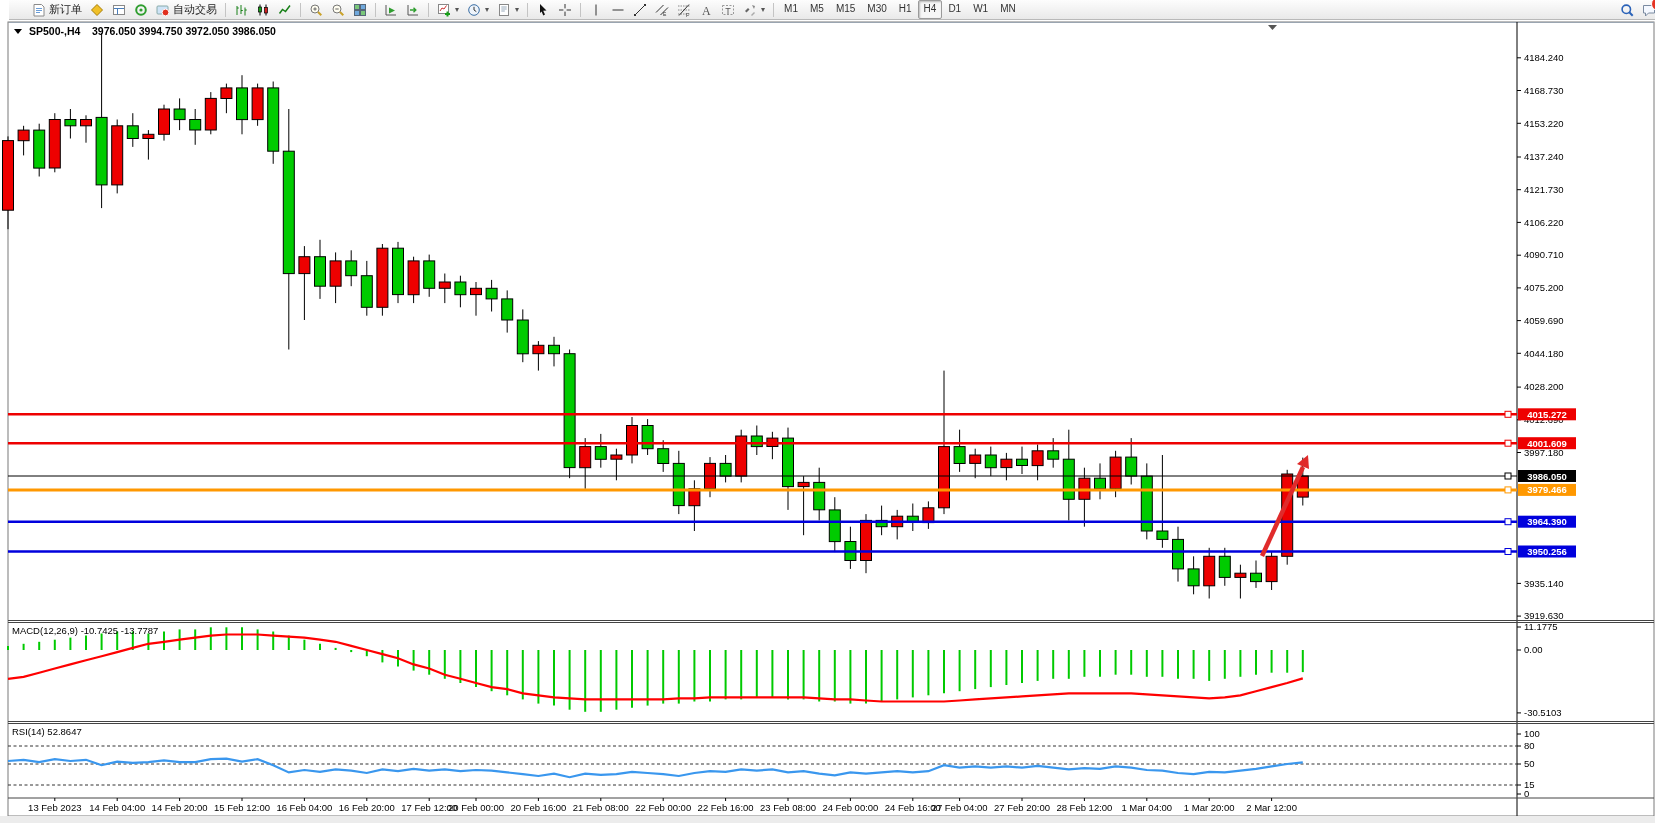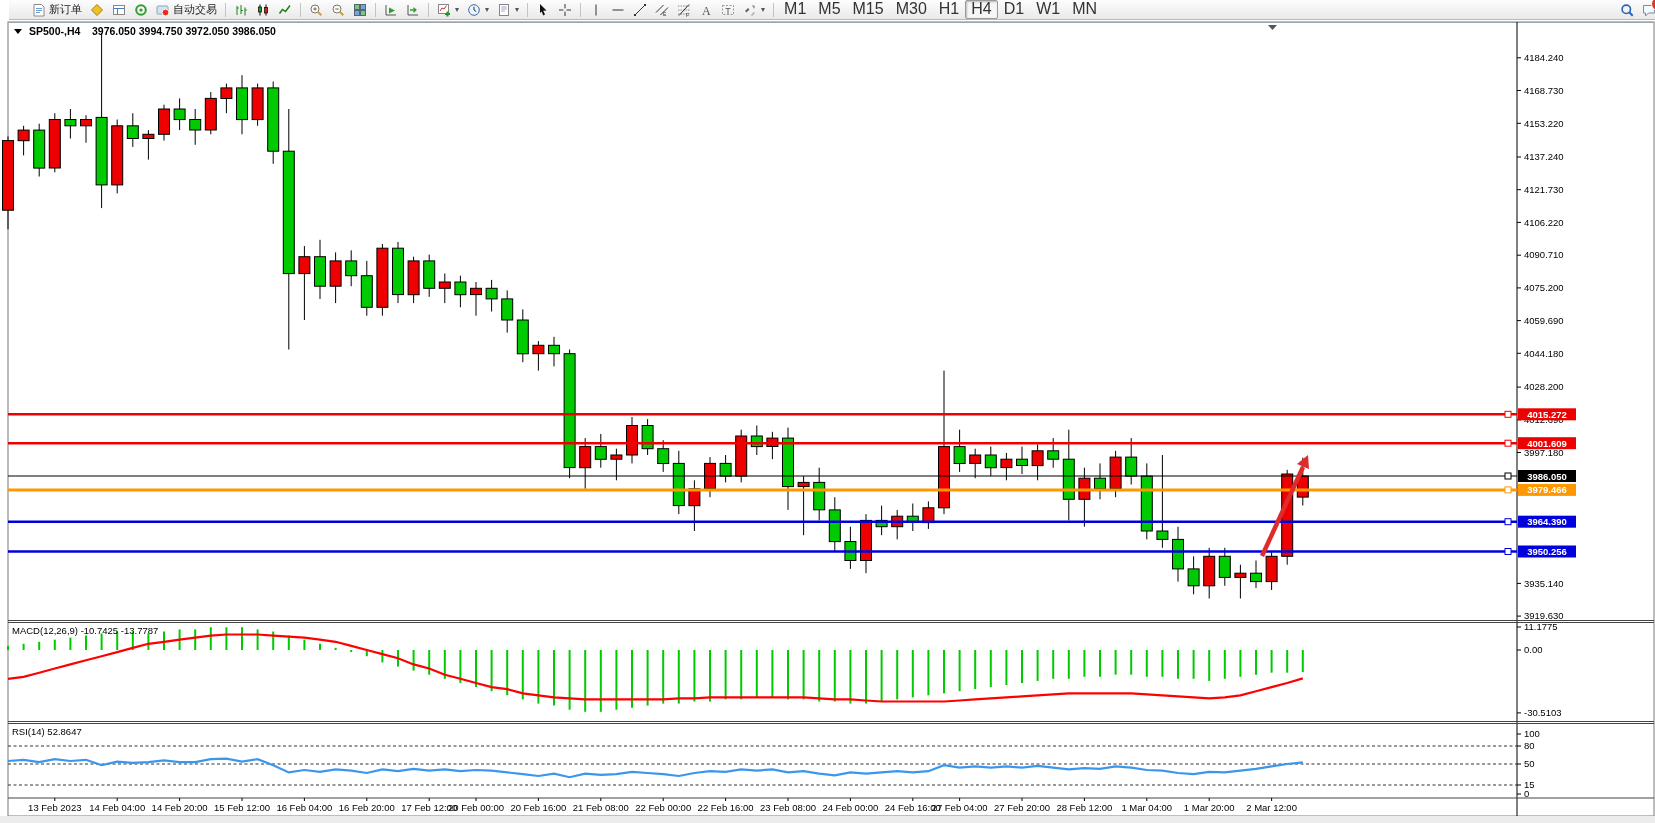--- a/index.html
+++ b/index.html
@@ -5,21 +5,21 @@
   html,body{margin:0;padding:0;background:#fff;width:1655px;height:823px;overflow:hidden;
     font-family:"Liberation Sans",sans-serif;}
   #app{position:relative;width:1655px;height:823px;background:#fff;}
   
   #toolbar{position:absolute;left:9px;top:0;width:1655px;height:20px;
     background:linear-gradient(#fdfdfd,#e9e9e9);border-bottom:1px solid #b9b9b9;
     display:flex;align-items:center;padding-left:19px;box-sizing:border-box;user-select:none;}
   .tbtn{display:flex;align-items:center;gap:3px;height:17px;padding:0 3px;border:1px solid transparent;
     border-radius:2px;font-size:11px;color:#222;white-space:nowrap;cursor:default;}
   .tbtn svg{display:block}
-  .tf{font-size:16px;color:#333;padding:1px 5px;height:15px;line-height:14px;border:1px solid transparent;border-radius:2px;}
+  .tf{font-size:10px;color:#333;padding:1px 5px;height:15px;line-height:14px;border:1px solid transparent;border-radius:2px;}
   .tf.active{background:#f6f6f6;border:1px solid #9a9a9a;box-shadow:inset 1px 1px 2px rgba(0,0,0,.25);}
   .sep{width:1px;height:14px;background:#c4c4c4;margin:0 4px;}
   .dd{font-size:8px;color:#555;margin-left:1px;}
   #tb-right{margin-left:auto;display:flex;align-items:center;margin-right:4px;}
   .badge{position:absolute;top:-4px;right:-6px;background:#e53222;color:#fff;border-radius:50%;
     width:12px;height:12px;font-size:9px;line-height:12px;text-align:center;font-weight:bold;border:1px solid #fff;}
   .badge-wrap{position:relative;}
   
   #chart-svg{position:absolute;left:0;top:20px;}
 </style>

